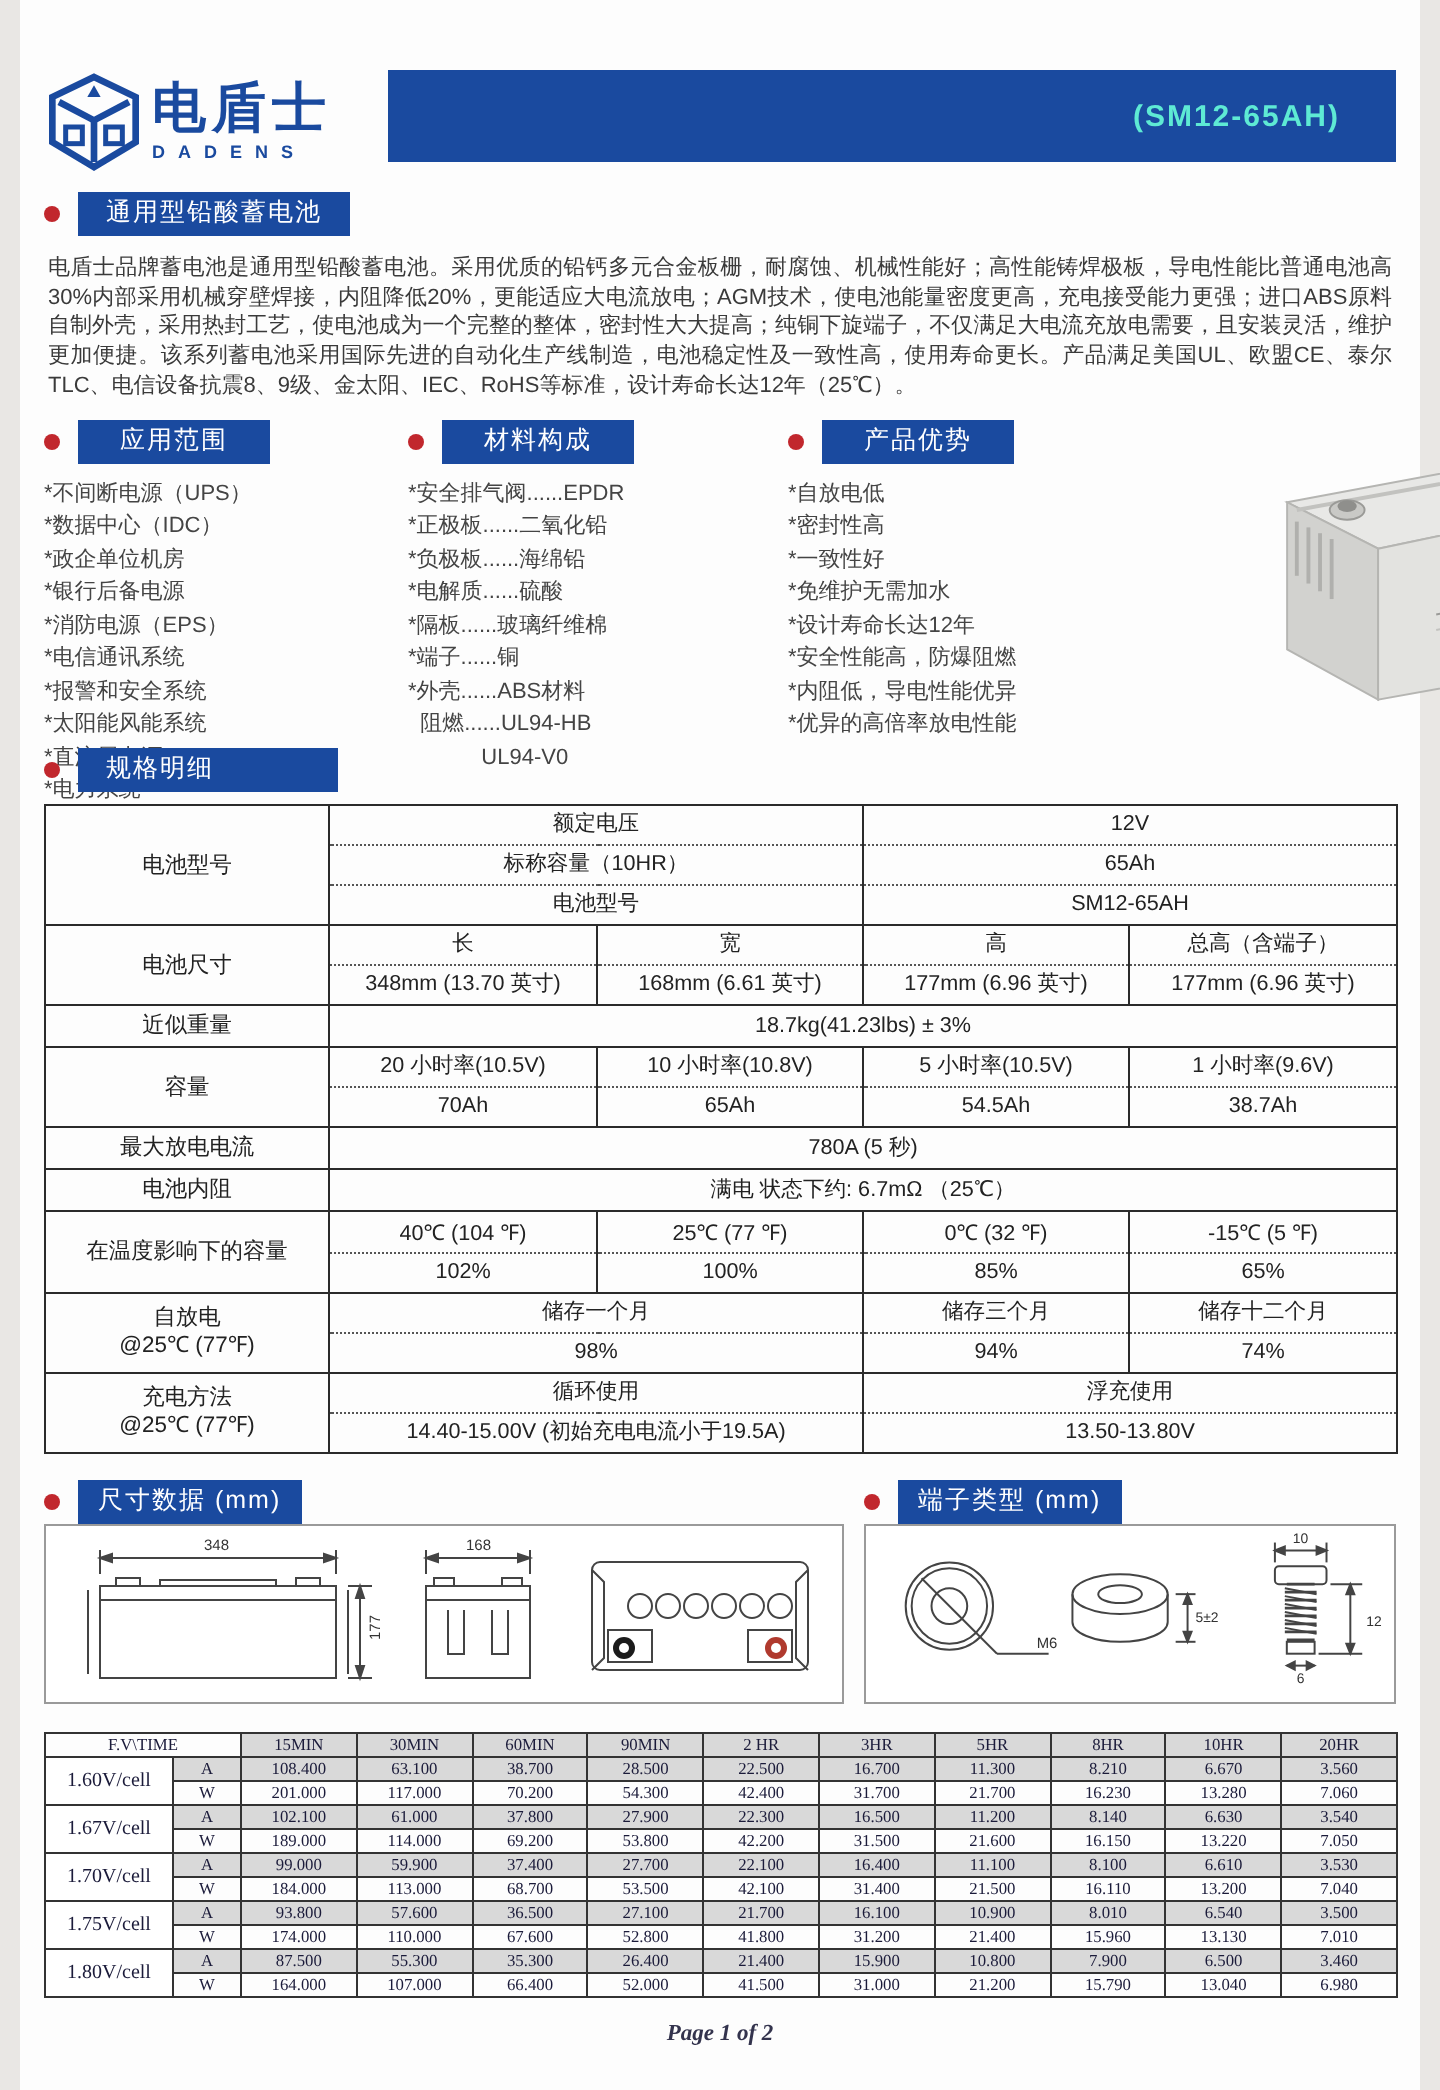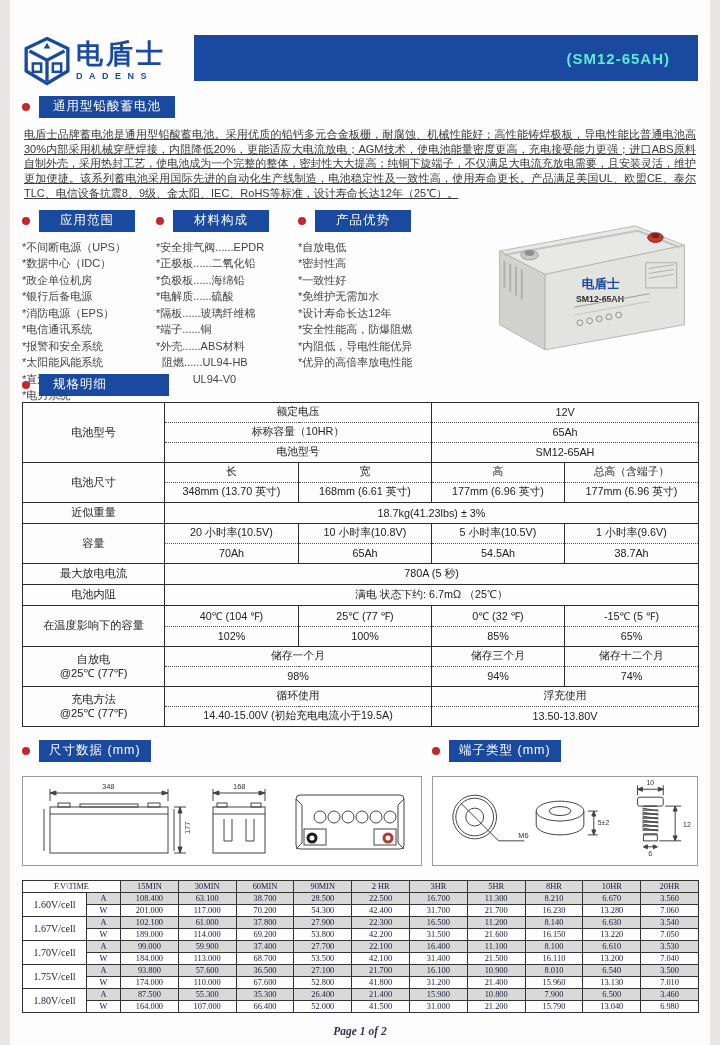--- a/index.html
+++ b/index.html
@@ -28,42 +28,42 @@
   }
   
   .sec { display:flex; align-items:center; }
   .sec .dot { width:8px; height:8px; border-radius:50%; background:#c1272d; margin-right:9px; flex:none; }
   .sec .lbl {
     background:#1a4a9f; color:#fff; font-weight:normal; font-size:12.5px;
     padding:2px 14px 3px; letter-spacing:1px; min-width:130px; text-align:left;
   }
   .sec.small .lbl { min-width:96px; text-align:center; padding:2px 10px 3px; }
   
-  .intro { margin:9px 2px 2px; font-size:11px; line-height:1.34; color:#3a3a3a; text-align:justify;text-decoration:underline; }
-  
-  .cols { display:flex; margin-top:9px; height:160px; }
+  .intro { margin:9px 2px 2px; font-size:11px; line-height:1.34; color:#3a3a3a; text-align:justify; }
+  
+  .cols { display:flex; margin-top:9px; height:160px;gap:48px; }
   .col { flex:none; }
   .col ul { list-style:none; margin-top:7px; font-size:11px; line-height:1.5; color:#444; }
   .col ul li { white-space:pre; }
   .col.apps { width:128px; }
   .col.mats { width:134px; margin-left:6px; }
   .col.advs { width:158px; margin-left:8px; }
   .battery-wrap { flex:1; display:flex; justify-content:center; }
   
   .spec { border-collapse:collapse; width:676px; margin-top:6px; table-layout:fixed; }
   .spec td { border:1px solid #2b2b2b; font-size:10.8px; text-align:center; padding:2.5px 2px; height:20px; color:#222; }
   .spec td.lab { font-size:11.2px; }
   .spec td.db { border-bottom:1px dotted #555; }
   .spec td.dt { border-top:1px dotted #555; }
   .spec .two-line { line-height:1.25;text-align:center; }
   
   .dims { display:flex; margin-top:13px; }
   .dims .dcol-l { width:400px; flex:none; }
   .dims .dcol-r { flex:1; margin-left:10px; }
-  .dbox { border:1px solid #9a9a9a; background:#fff; margin-top:14px; height:90px; }
+  .dbox { border:1px solid #9a9a9a; background:#fff; margin-top:0; height:90px; }
   .dbox svg { width:100%; height:100%; display:block; }
   
   .discharge { margin-top:14px; }
   .d-title { background:#2153a4; color:#fff; font-weight:bold; font-size:11.5px; text-align:center; padding:2px 0 3px; }
   .dtable { border-collapse:collapse; width:676px; table-layout:fixed; font-family:"Liberation Serif", serif; }
   .dtable th, .dtable td {
     border:1px solid #333; font-size:8.4px; text-align:center; padding:1px 0; height:12px;
     color:#1b1b3a; font-weight:normal;
   }
   .dtable .shade { background:#d9d9d9; }

